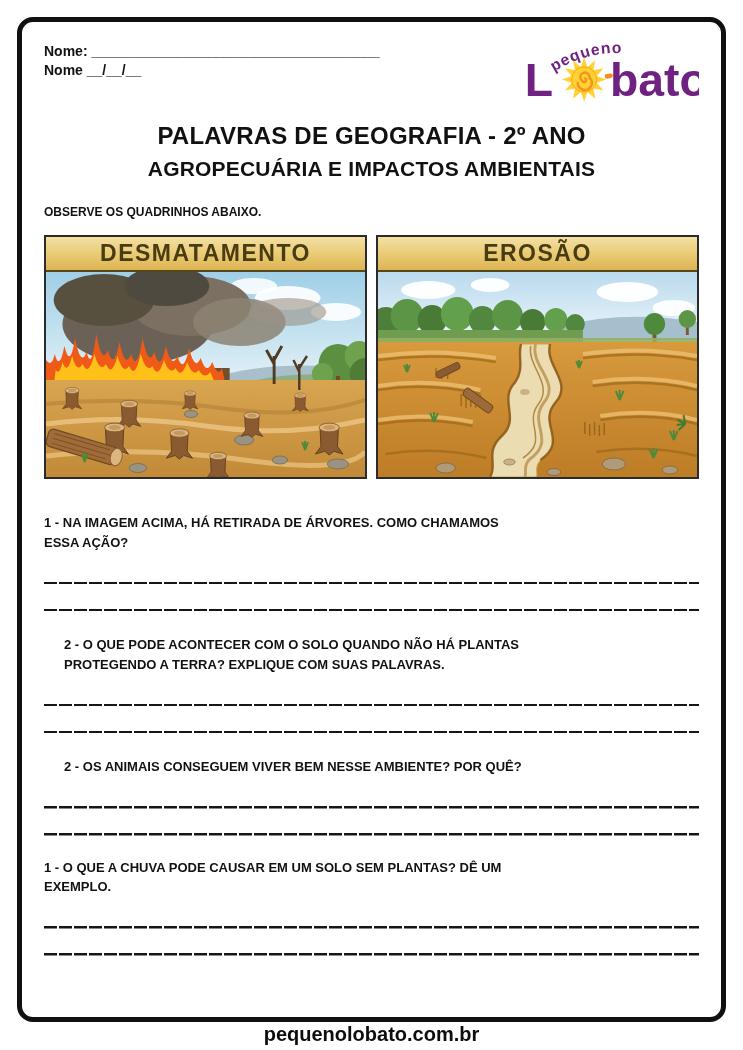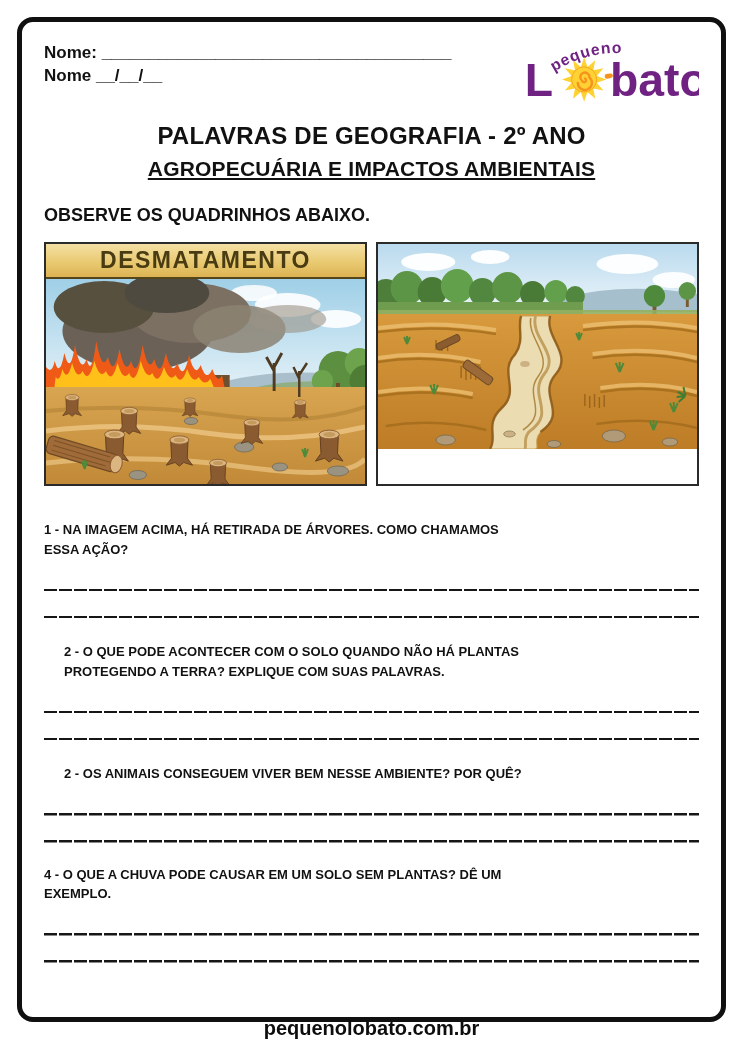--- a/index.html
+++ b/index.html
@@ -7,47 +7,47 @@
     width:743px;height:1050px;position:relative;overflow:hidden;
     background:#ffffff;color:#111;
     font-family:"Liberation Sans",sans-serif;
   }
   .sheet{
     position:absolute;left:17px;top:17px;width:709px;height:1005px;
     box-sizing:border-box;border:5px solid #101010;border-radius:16px;
     padding:14px 22px 8px 22px;background:#fff;
   }
   .header-row{display:flex;justify-content:space-between;align-items:flex-start;}
-  .id-block{font-weight:bold;font-size:17px;line-height:1.35;padding-top:6px;}
+  .id-block{font-weight:bold;font-size:14px;line-height:1.35;padding-top:6px;}
   .name-row{white-space:nowrap;}
   .name-underline{letter-spacing:0;font-weight:bold;}
   .logo{width:176px;height:76px;margin-top:-2px;flex:0 0 auto;}
   .title-block{text-align:center;margin-top:12px;font-weight:bold;}
   .title-line1{font-size:24px;letter-spacing:.2px;}
-  .title-line2{font-size:21px;margin-top:7px;letter-spacing:.2px;text-decoration:underline;}
-  .instruction{margin-top:24px;font-weight:bold;font-size:18px;}
+  .title-line2{font-size:21px;margin-top:7px;letter-spacing:.2px;}
+  .instruction{margin-top:24px;font-weight:bold;font-size:12px;}
   .panels{display:flex;gap:9px;margin-top:16px;}
   .panel{flex:1;border:2px solid #2b2b2b;background:#fff;min-width:0;}
   .panel-caption{
     height:33px;display:flex;align-items:center;justify-content:center;
     font-weight:bold;font-size:23px;letter-spacing:1.5px;color:#4a3c12;
     background:linear-gradient(180deg,#f4e0a4 0%,#e9ca72 55%,#ddb353 100%);
     border-bottom:2px solid #55461a;
   }
   .scene{display:block;width:100%;height:205px;}
   .question{margin-top:34px;font-weight:bold;font-size:13px;line-height:1.5;white-space:pre-line;}
   .question.q2,.question.q3{margin-top:24px;margin-left:20px;}
   .question.q4{margin-top:22px;}
   .answers{margin-top:5px;}
   .answer-line{
     height:27px;
     background:repeating-linear-gradient(90deg,#161616 0 13px,rgba(0,0,0,0) 13px 15px) left bottom/100% 2.5px no-repeat;
   }
   .footer{
-    position:absolute;left:0;right:0;bottom:1px;height:32px;
+    position:absolute;left:0;right:0;bottom:1px;height:26px;
     text-align:center;font-weight:bold;font-size:20px;color:#0d0d0d;
   }
 </style>
 </head>
 <body>
 
 <div class="sheet">
 
   <div class="header-row">
     <div class="id-block">
@@ -147,20 +147,21 @@
         <g transform="translate(4,156) rotate(16)">
           <rect x="0" y="0" width="74" height="18" rx="5" fill="#a06b38" stroke="#6e4a24" stroke-width="1.2"></rect>
           <path d="M6,4 H66 M6,9 H70 M6,14 H64" stroke="#7a5228" stroke-width="1" fill="none"></path>
           <ellipse cx="74" cy="9" rx="6" ry="9" fill="#dcb680" stroke="#8a5a30"></ellipse>
         </g>
         <path d="M40,190 l-3,-8 M40,190 l0,-9 M40,190 l3,-8 M268,178 l-3,-8 M268,178 l0,-9 M268,178 l3,-8" stroke="#4e8a3a" stroke-width="2" fill="none"></path>
       </svg>
     </div>
 
     <div class="panel">
+      <div class="panel-caption">EROSÃO</div>
       <svg class="scene" viewBox="0 0 330 205" preserveAspectRatio="none" aria-hidden="true">
         <defs>
           <linearGradient id="sky2" x1="0" y1="0" x2="0" y2="1">
             <stop offset="0" stop-color="#badaee"></stop>
               <stop offset="1" stop-color="#eff7fb"></stop>
           </linearGradient>
           <linearGradient id="gnd2" x1="0" y1="0" x2="0" y2="1">
             <stop offset="0" stop-color="#d89a3d"></stop>
               <stop offset="1" stop-color="#bd7c26"></stop>
           </linearGradient>
@@ -256,21 +257,21 @@
     <div class="answer-line"></div>
     <div class="answer-line"></div>
   </div>
 
   <div class="question q3">2 - OS ANIMAIS CONSEGUEM VIVER BEM NESSE AMBIENTE? POR QUÊ?</div>
   <div class="answers">
     <div class="answer-line"></div>
     <div class="answer-line"></div>
   </div>
 
-  <div class="question q4">4 - O QUE A CHUVA PODE CAUSAR EM UM SOLO SEM PLANTAS? DÊ UM
+  <div class="question q4">1 - O QUE A CHUVA PODE CAUSAR EM UM SOLO SEM PLANTAS? DÊ UM
 EXEMPLO.</div>
   <div class="answers">
     <div class="answer-line"></div>
     <div class="answer-line"></div>
   </div>
 
 </div>
 
 <div class="footer">pequenolobato.com.br</div>
 

